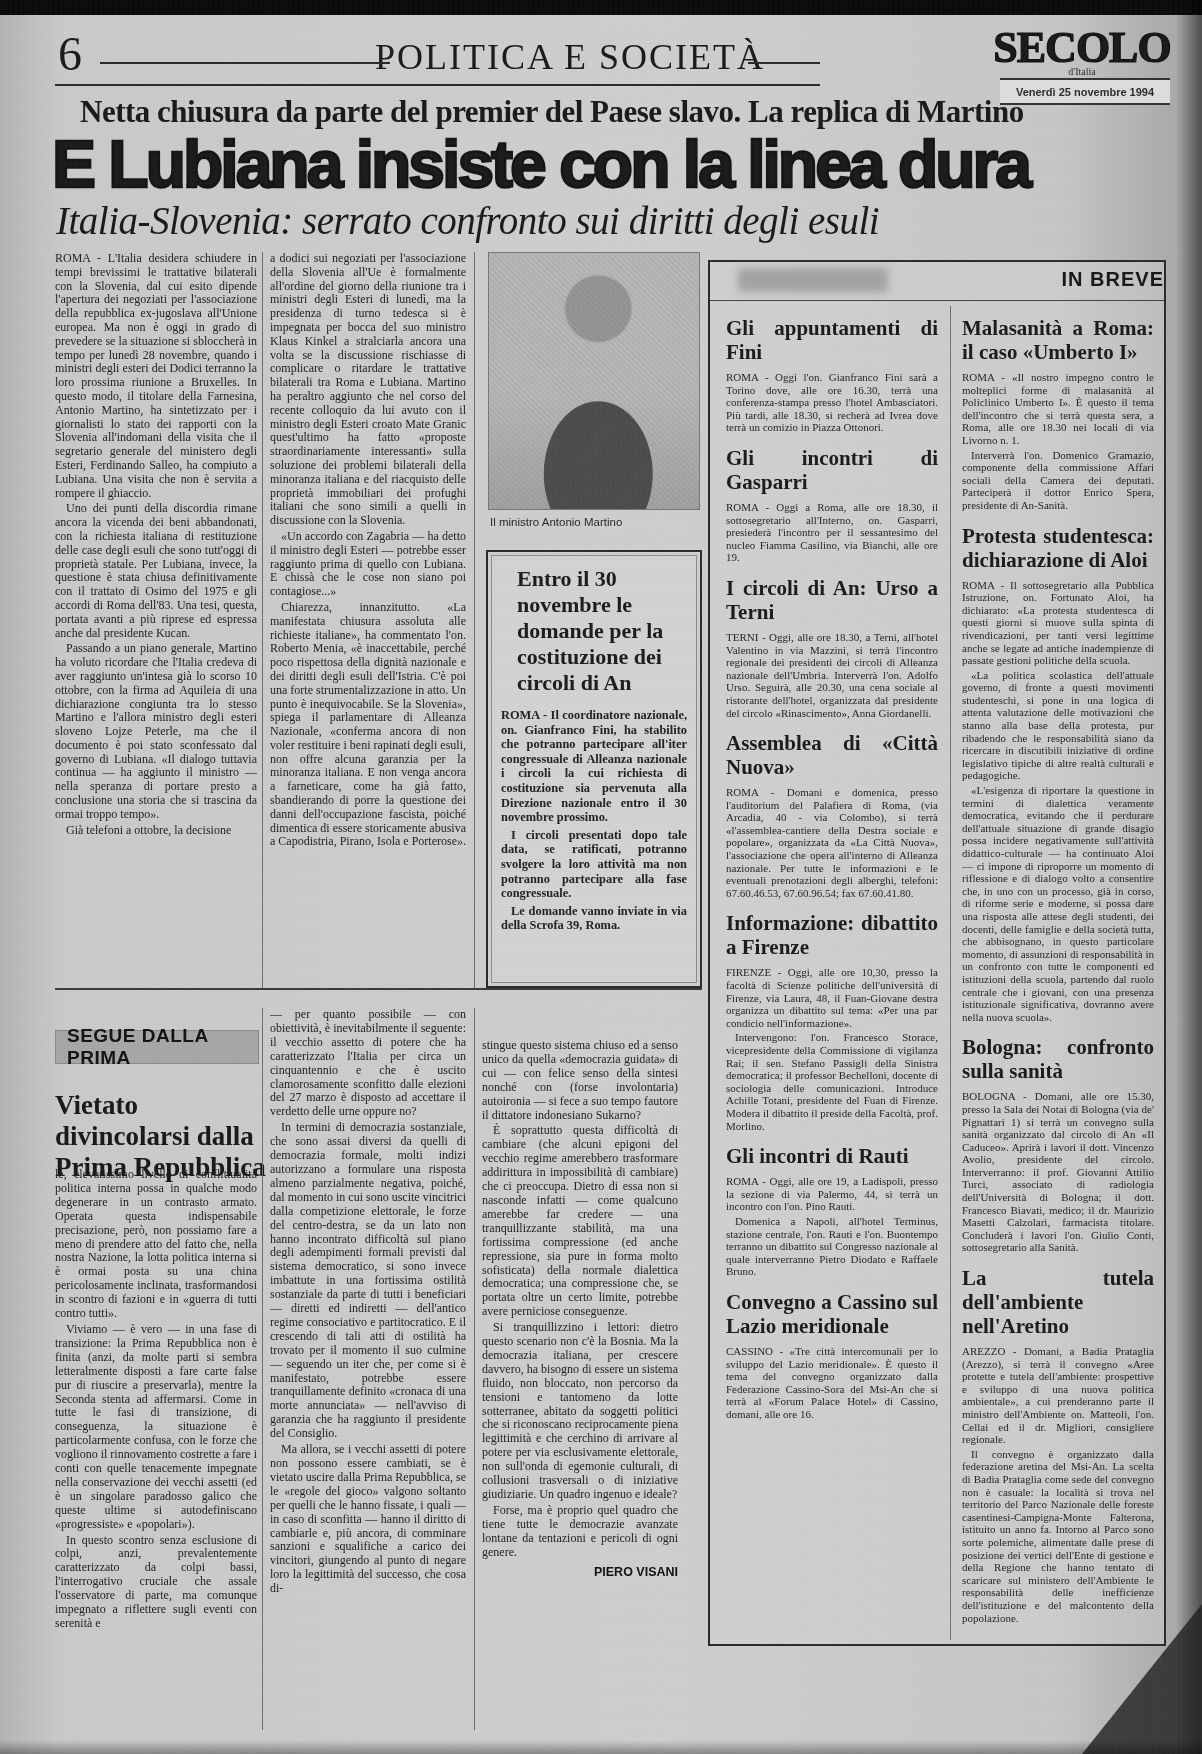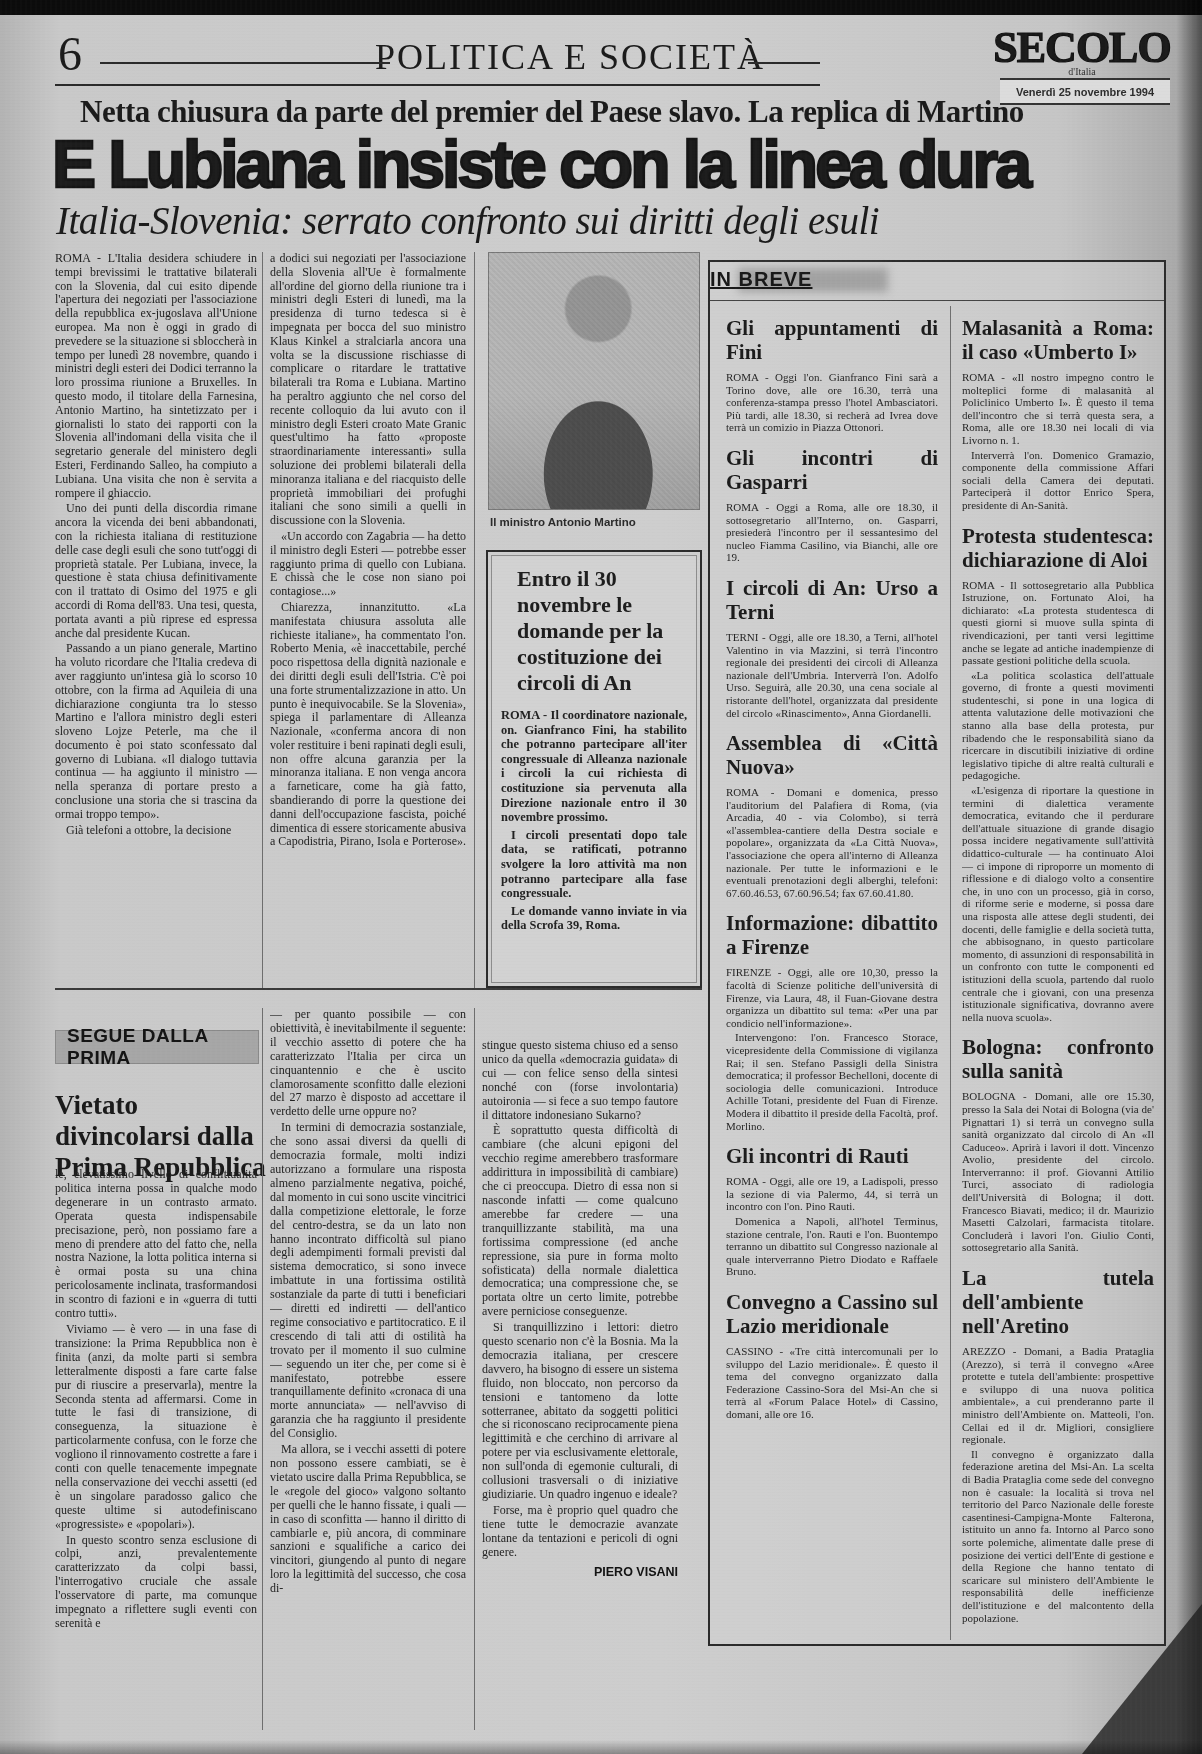--- a/index.html
+++ b/index.html
@@ -37,33 +37,33 @@
   .hrule{position:absolute;height:2px;background:#3a3a3a;}
   .photo{position:absolute;left:488px;top:252px;width:212px;height:258px;
         background:
          radial-gradient(circle at 52% 22%, #969696 0 14%, rgba(0,0,0,0) 15%),
          radial-gradient(ellipse 90px 120px at 52% 86%, #4e4e4e 0 60%, rgba(0,0,0,0) 61%),
          linear-gradient(180deg,#b7b7b7 0 55%,#a2a2a2 100%);
         box-shadow:inset 0 0 0 1px #7a7a7a;}
   .photo-grain{position:absolute;inset:0;opacity:.35;
         background:repeating-linear-gradient(45deg,rgba(0,0,0,.12) 0 2px,transparent 2px 4px);}
   .caption{position:absolute;left:490px;top:516px;width:212px;font-family:"Liberation Sans",sans-serif;
-        font-size:11.5px;font-weight:bold;color:#2a2a2a;}
+        font-size:11.5px;font-weight:normal;color:#2a2a2a;}
   .boxart{position:absolute;left:486px;top:550px;width:216px;height:438px;border:2px solid #2b2b2b;
         box-shadow:inset 0 0 0 3px #cfcfcf, inset 0 0 0 4px #8c8c8c;
         background:#d2d2d2;padding:14px 13px;box-sizing:border-box;overflow:hidden;}
   .boxart h2{margin:0 0 12px 16px;font-size:22px;line-height:26px;font-weight:bold;color:#1d1d1d;}
   .boxart .btext{font-size:12.4px;line-height:14.6px;font-weight:bold;text-align:justify;color:#222;}
   .boxart .btext p{margin:0 0 3px;text-indent:10px;}
   .boxart .btext p:first-child{text-indent:0;}
   .breve{position:absolute;left:708px;top:260px;width:458px;height:1386px;border:2px solid #2b2b2b;
         background:rgba(210,210,210,.45);box-sizing:border-box;}
   .breve-header{position:absolute;left:0;top:0;width:100%;height:38px;border-bottom:1px solid #444;}
-  .breve-header .label{position:absolute;left:0;top:6px;width:100%;text-align:left;
-        font-family:"Liberation Sans",sans-serif;font-size:20px;font-weight:bold;letter-spacing:1px;color:#181818;text-decoration:underline;}
+  .breve-header .label{position:absolute;left:0;top:6px;width:100%;text-align:right;
+        font-family:"Liberation Sans",sans-serif;font-size:20px;font-weight:bold;letter-spacing:1px;color:#181818;}
   .smudge{position:absolute;left:28px;top:6px;width:150px;height:24px;background:#a2a2a2;filter:blur(4px);}
   .breve h3{margin:12px 0 7px 0;font-size:21px;line-height:24px;font-weight:bold;color:#1c1c1c;text-indent:0;}
   .brevecol{font-size:11px;line-height:12.6px;color:#262626;}
   .brevecol .btext p{margin:0 0 2px;text-indent:9px;text-align:justify;}
   .brevecol .btext p:first-child{text-indent:0;}
   .seguebox{position:absolute;left:55px;top:1030px;width:204px;height:34px;background:#a6a6a6;
         box-shadow:inset 0 0 0 1px #8a8a8a;display:flex;align-items:center;padding-left:12px;box-sizing:border-box;
         font-family:"Liberation Sans",sans-serif;font-size:19px;font-weight:bold;letter-spacing:.5px;color:#141414;}
   .segue-title{position:absolute;left:55px;top:1090px;width:215px;font-size:27px;line-height:31px;
         font-weight:bold;color:#1a1a1a;}

